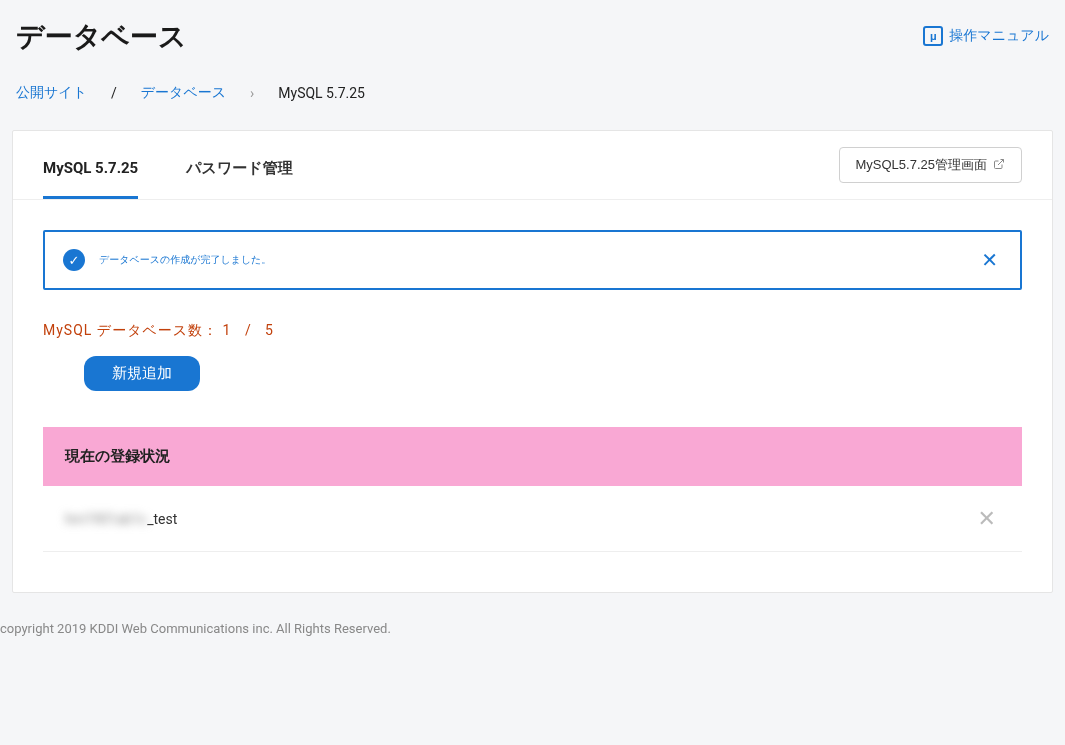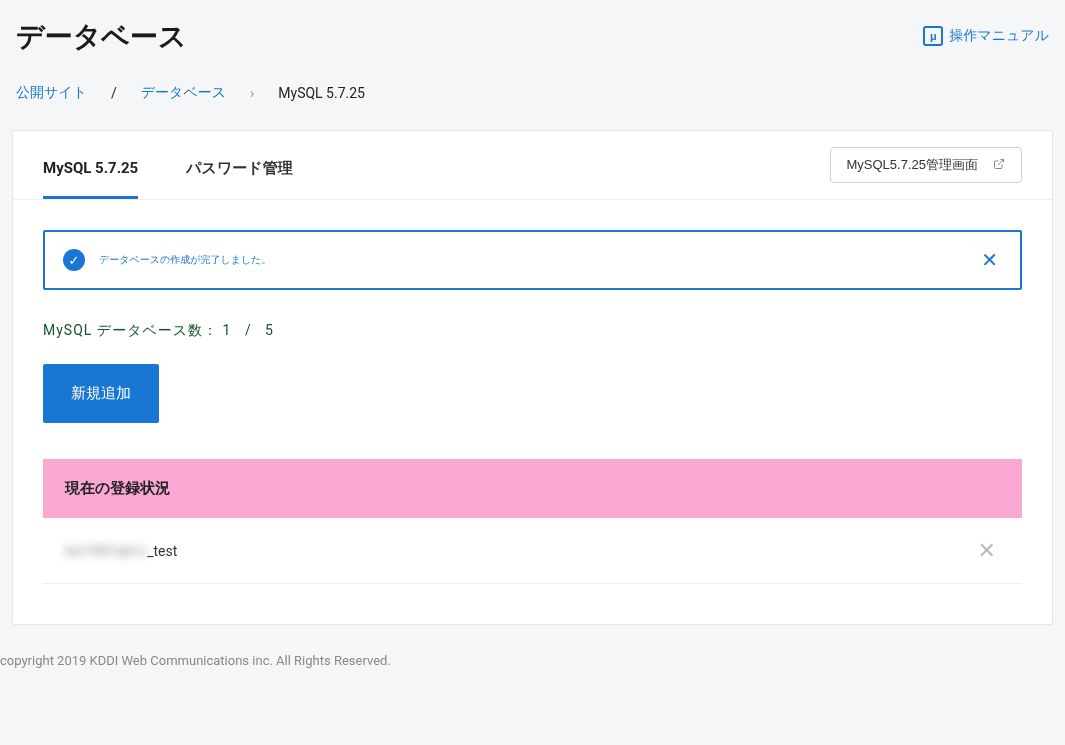--- a/index.html
+++ b/index.html
@@ -87,21 +87,21 @@
     .admin-btn {
       border: 1px solid #d0d0d0;
       background: #fff;
       padding: 8px 16px;
       border-radius: 4px;
       font-size: 13px;
       color: #333;
       cursor: pointer;
       display: flex;
       align-items: center;
-      gap: 15px;
+      gap: 6px;
     }
     .admin-btn .ext-icon {
       font-size: 11px;
       color: #888;
     }
     .content { padding: 30px 30px 40px 30px; }
     .alert {
       border: 2px solid #1976d2;
       border-radius: 2px;
       padding: 16px 18px;
@@ -131,33 +131,34 @@
     .alert-text { color: #1976d2; font-size: 10px; }
     .alert-close {
       color: #1976d2;
       font-size: 20px;
       cursor: pointer;
       font-weight: 300;
       padding: 0 4px;
     }
     .count-line {
       font-size: 14px;
-      color: #14532d;
-      margin-bottom: 24px;
+      color: #c2410c;
+      margin-bottom: 16px;
       letter-spacing: 1px;
     }
     .add-btn {
       background: #1976d2;
       color: #fff;
       border: none;
-      padding: 20px 28px;
+      padding: 8px 28px;
       font-size: 15px;
-      border-radius: 2px;
+      border-radius: 12px;
       cursor: pointer;
       margin-bottom: 36px;
+      margin-left: 41px;
     }
     .section-header {
       background: #f9a8d4;
       padding: 20px 22px;
       font-size: 15px;
       font-weight: 700;
       color: #222;
     }
     .db-row {
       display: flex;

